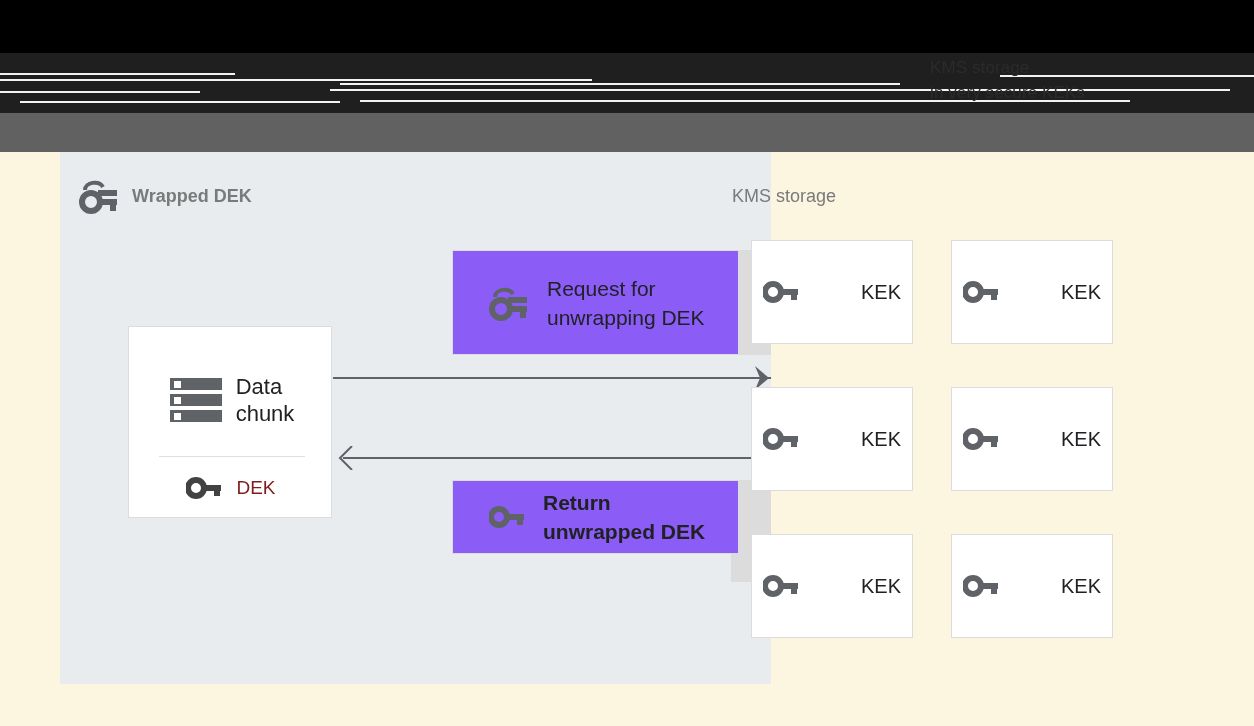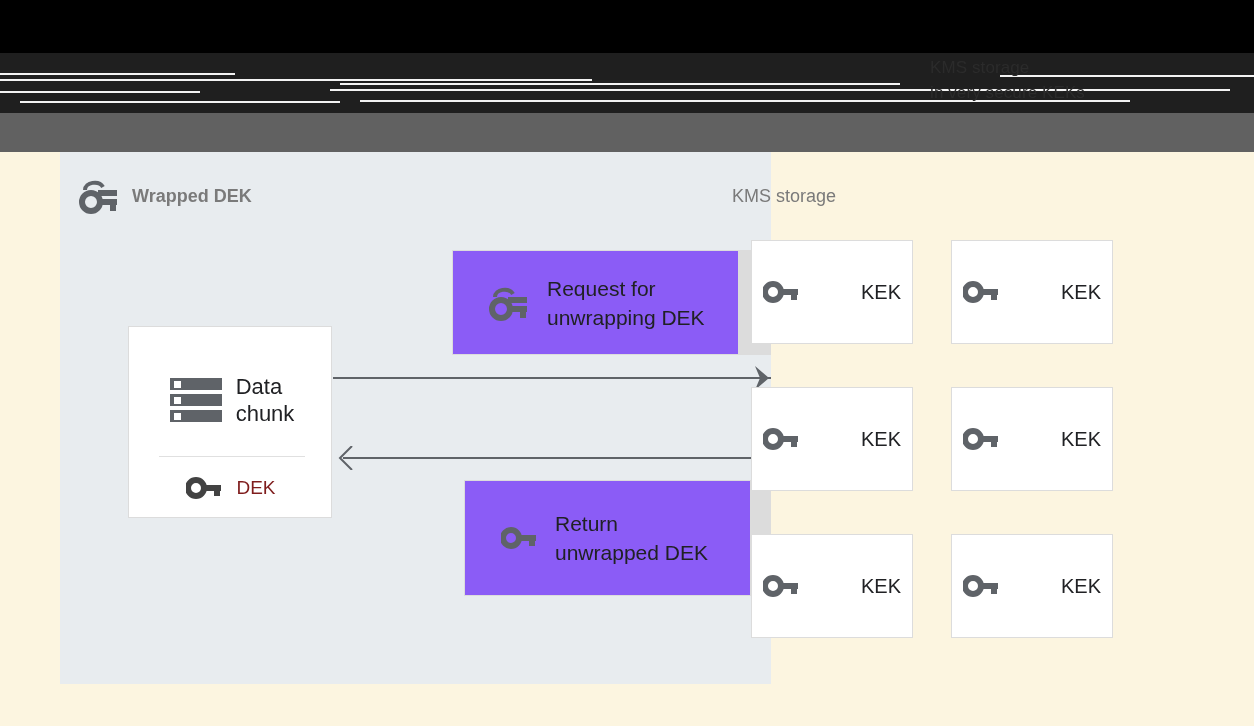--- a/index.html
+++ b/index.html
@@ -187,22 +187,22 @@
 
   #request-card {
     left: 384px; top: 98px;
     width: 287px; height: 105px;
   }
   #request-card-shadow {
     left: 671px; top: 98px;
     width: 40px; height: 105px;
   }
   #return-card {
-    left: 396px; top: 328px;
-    width: 287px; height: 116px;
+    left: 384px; top: 328px;
+    width: 287px; height: 74px; font-weight: bold;
   }
   #return-card-shadow {
     left: 671px; top: 328px;
     width: 40px; height: 102px;
   }
 
   
   .arrow-line {
     position: absolute;
     height: 2px;

